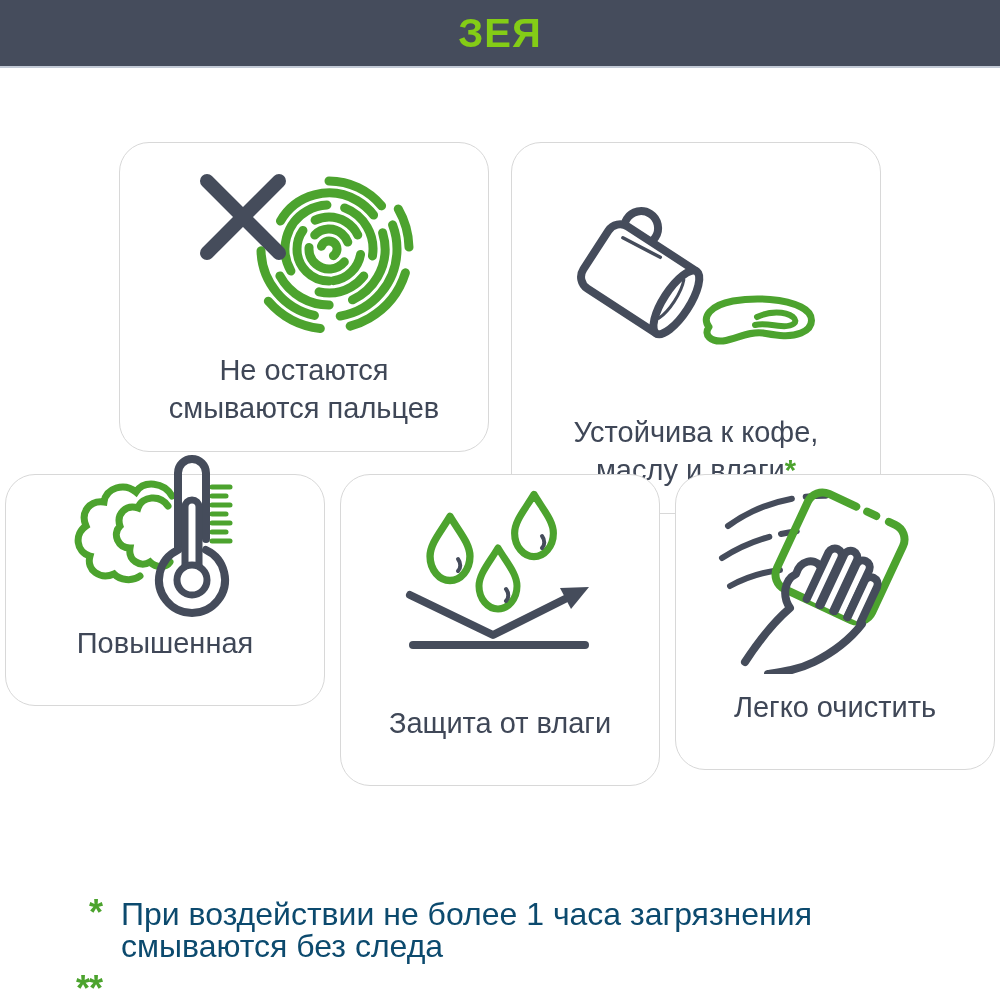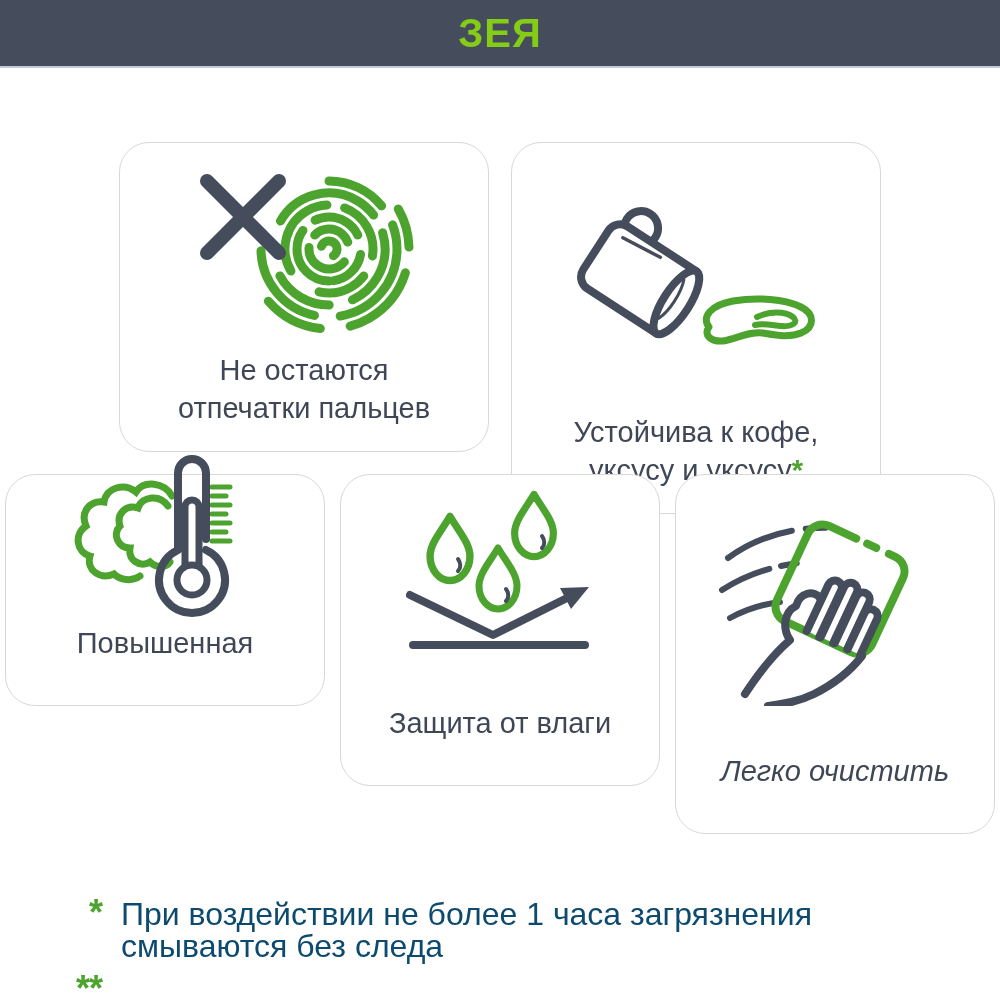--- a/index.html
+++ b/index.html
@@ -17,21 +17,21 @@
     color:#84cc16;font-size:40px;font-weight:700;letter-spacing:1px;
   }
   .card{
     position:absolute;background:#ffffff;border:1px solid #D8D8D8;border-radius:30px;
     box-sizing:border-box;display:flex;flex-direction:column;align-items:center;
   }
   #card-0{left:119px;top:142px;width:370px;height:310px;}
   #card-1{left:511px;top:142px;width:370px;height:372px;}
   #card-2{left:5px;top:474px;width:320px;height:232px;}
   #card-3{left:340px;top:474px;width:320px;height:312px;gap:20px;}
-  #card-4{left:675px;top:474px;width:320px;height:360px;font-style:italic;}
+  #card-4{left:675px;top:474px;width:320px;height:296px;}
   .icon-area{
     flex:1 1 auto;display:flex;align-items:center;justify-content:center;
     width:100%;padding-top:8px;min-height:0;
   }
   .icon-area svg{display:block;}
   .label{
     flex:0 0 auto;height:104px;box-sizing:border-box;padding-bottom:20px;
     display:flex;flex-direction:column;justify-content:center;text-align:center;
     font-size:29px;line-height:38px;color:#3F4757;
   }
@@ -64,41 +64,41 @@
         <circle cx="150" cy="86" r="80" stroke-dasharray="40 26 80 30 60 400" transform="rotate(330 150 86)"></circle>
       </g>
       <g stroke="#454C5B" stroke-width="14" stroke-linecap="round">
         <line x1="28" y1="18" x2="100" y2="90"></line>
         <line x1="100" y1="18" x2="28" y2="90"></line>
       </g>
     </svg>
   </div>
   <div class="label">
     <span>Не остаются</span>
-    <span><span>отпечатки пальцев</span><span class="fn-mark"></span></span>
+    <span><span>смываются пальцев</span><span class="fn-mark"></span></span>
   </div>
 </div>
 
 <div class="card" id="card-1">
   <div class="icon-area">
     <svg width="270" height="162" viewBox="0 0 270 162" fill="none">
       <path d="M148,128 C140,118 150,106 172,102 C196,98 224,100 240,108 C254,115 254,128 240,134 C228,139 214,136 202,134 C188,132 176,140 162,142 C150,143 142,136 148,128 Z" stroke="#4CA32E" stroke-width="7" stroke-linejoin="round"></path>
       <path d="M196,118 C208,112 224,112 232,118 C238,123 232,128 220,127 C210,126 202,124 194,126" stroke="#4CA32E" stroke-width="6" stroke-linecap="round"></path>
       <g transform="translate(55,20) rotate(33)">
         <circle cx="26" cy="-6" r="17" stroke="#454C5B" stroke-width="8"></circle>
         <path d="M14,0 H96 V74 H14 A14,14 0 0 1 0,60 V14 A14,14 0 0 1 14,0 Z" fill="#ffffff" stroke="#454C5B" stroke-width="8" stroke-linejoin="round"></path>
         <ellipse cx="96" cy="37" rx="13" ry="37" fill="#ffffff" stroke="#454C5B" stroke-width="8"></ellipse>
         <path d="M90,14 C95,26 95,48 90,60" stroke="#454C5B" stroke-width="3" stroke-linecap="round"></path>
         <line x1="16" y1="12" x2="58" y2="8" stroke="#454C5B" stroke-width="3.5" stroke-linecap="round"></line>
       </g>
     </svg>
   </div>
   <div class="label">
     <span>Устойчива к кофе,</span>
-    <span><span>уксусу и уксусу</span><span class="fn-mark">*</span></span>
+    <span><span>маслу и влаги</span><span class="fn-mark">*</span></span>
   </div>
 </div>
 
 <div class="card" id="card-2">
   <div class="icon-area">
     <svg width="250" height="200" viewBox="0 0 250 200" fill="none">
       <g stroke="#4CA32E" stroke-width="7" stroke-linecap="round">
         <path d="M132,54 C124,40 104,38 96,50 C84,40 66,46 64,60 C50,58 40,70 46,84 C34,92 36,110 50,114 C46,128 60,138 74,132 C80,138 92,140 100,134"></path>
         <path d="M128,64 C120,52 102,54 98,66 C86,62 76,72 80,84 C72,92 78,106 90,106 C88,118 100,126 110,120 C116,126 126,126 130,120"></path>
       </g>

